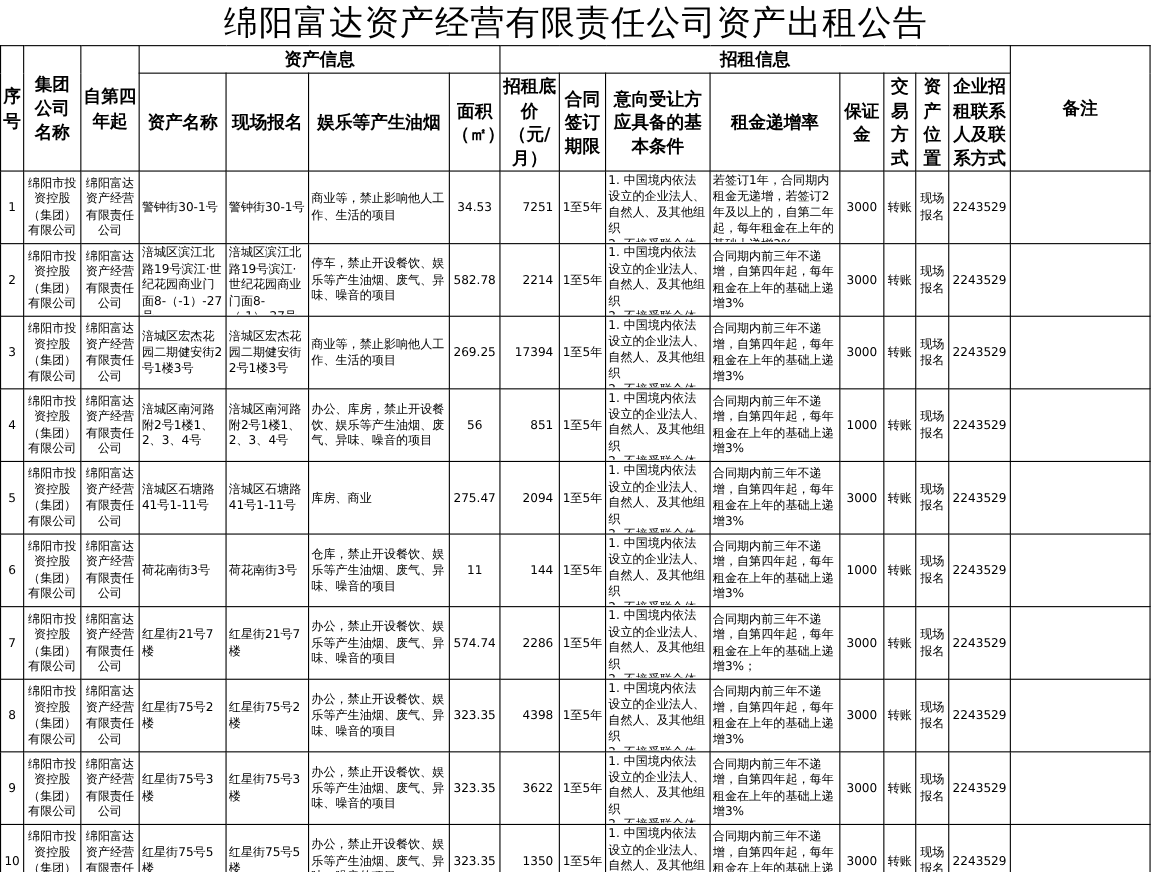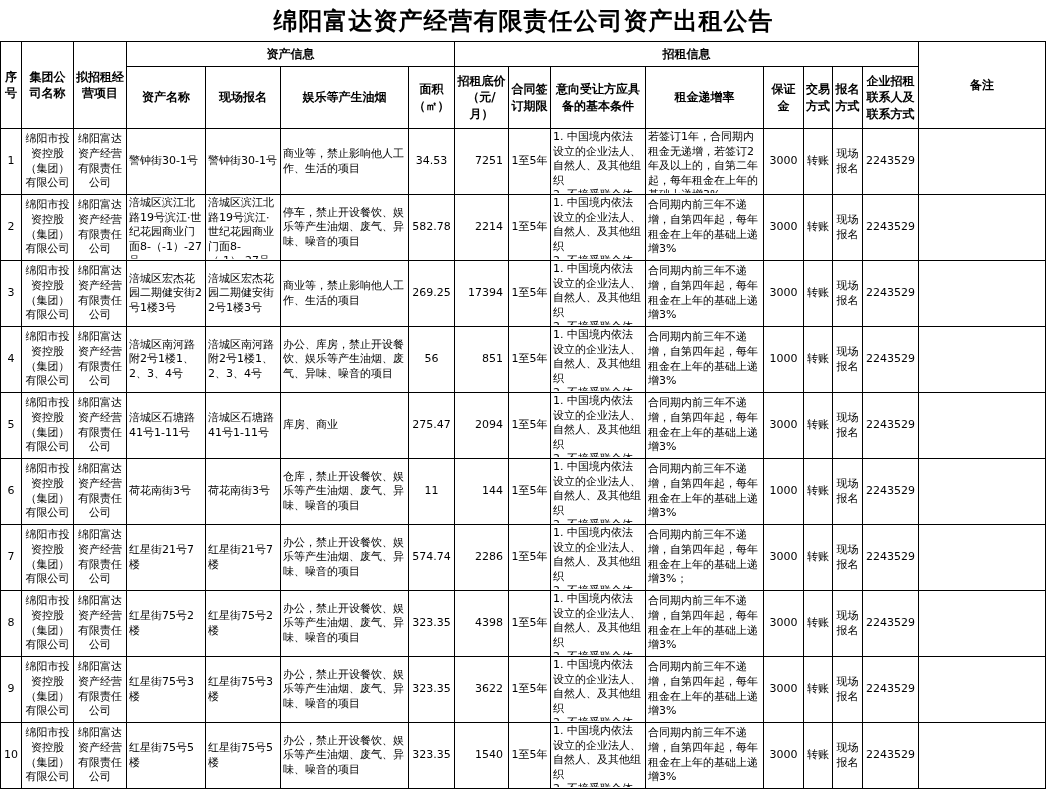--- a/index.html
+++ b/index.html
@@ -1,21 +1,21 @@
 <!DOCTYPE html>
 <html><head>
 <meta charset="utf-8">
 <style>
   html,body{margin:0;padding:0;background:#fff;color:#000;}
   body{width:1047px;font-family:"DejaVu Sans","Liberation Sans",sans-serif;}
   .page{width:1047px;}
-  .title{margin:0;height:41px;line-height:43px;text-align:center;font-size:24px;font-weight:bold;letter-spacing:1px;}
+  .title{margin:0;height:41px;line-height:43px;text-align:center;font-size:31px;font-weight:normal;letter-spacing:1px;}
   table.grid{border-collapse:collapse;table-layout:fixed;width:1046px;}
   .grid th,.grid td{border:1px solid #000;padding:1px 2px;overflow:hidden;box-sizing:border-box;}
-  .grid thead th{font-size:12px;font-weight:bold;text-align:center;vertical-align:middle;white-space:pre-line;line-height:1.35;}
+  .grid thead th{font-size:16px;font-weight:bold;text-align:center;vertical-align:middle;white-space:pre-line;line-height:1.35;}
   tr.group-row{height:25px;}
   tr.sub-row{height:62px;}
   tbody tr{height:66px;}
   tbody td{font-size:11px;vertical-align:middle;line-height:1.32;text-align:left;}
   .cv{max-height:63px;overflow:hidden;}
   .c-no,.c-group,.c-owner,.c-area,.c-term,.c-deposit,.c-trade,.c-signup,.c-contact{text-align:center;}
   .c-price{text-align:right;}
   .c-price .cv{padding-right:3px;}
   .c-cond .cv{white-space:pre-line;}
 </style>
@@ -40,39 +40,39 @@
       <col style="width:40px">
         <col style="width:29px">
         <col style="width:30px">
         <col style="width:56px">
       <col>
     </colgroup>
     <thead>
       <tr class="group-row">
         <th rowspan="2">序号</th>
         <th rowspan="2">集团公司名称</th>
-        <th rowspan="2">拟招租经营项目</th>
+        <th rowspan="2">自第四年起</th>
         <th colspan="4">资产信息</th>
         <th colspan="8">招租信息</th>
         <th rowspan="2">备注</th>
       </tr>
       <tr class="sub-row">
         <th>资产名称</th>
         <th>现场报名</th>
         <th>娱乐等产生油烟</th>
         <th>面积
 （㎡）</th>
         <th>招租底价
 （元/月）</th>
         <th>合同签订期限</th>
         <th>意向受让方应具备的基本条件</th>
         <th>租金递增率</th>
         <th>保证金</th>
         <th>交易方式</th>
-        <th>报名方式</th>
+        <th>资产位置</th>
         <th>企业招租联系人及联系方式</th>
       </tr>
     </thead>
     <tbody>
         <tr>
           <td class="c-no">
             <div class="cv">1</div>
           </td>
           <td class="c-group">
             <div class="cv">绵阳市投资控股（集团）有限公司</div>
@@ -545,21 +545,21 @@
           <td class="c-loc">
             <div class="cv">红星街75号5楼</div>
           </td>
           <td class="c-project">
             <div class="cv">办公，禁止开设餐饮、娱乐等产生油烟、废气、异味、噪音的项目</div>
           </td>
           <td class="c-area">
             <div class="cv">323.35</div>
           </td>
           <td class="c-price">
-            <div class="cv">1540</div>
+            <div class="cv">1350</div>
           </td>
           <td class="c-term">
             <div class="cv">1至5年</div>
           </td>
           <td class="c-cond">
             <div class="cv">1. 中国境内依法设立的企业法人、自然人、及其他组织
 2. 不接受联合体报名</div>
           </td>
           <td class="c-incr">
             <div class="cv">合同期内前三年不递增，自第四年起，每年租金在上年的基础上递增3%</div>

